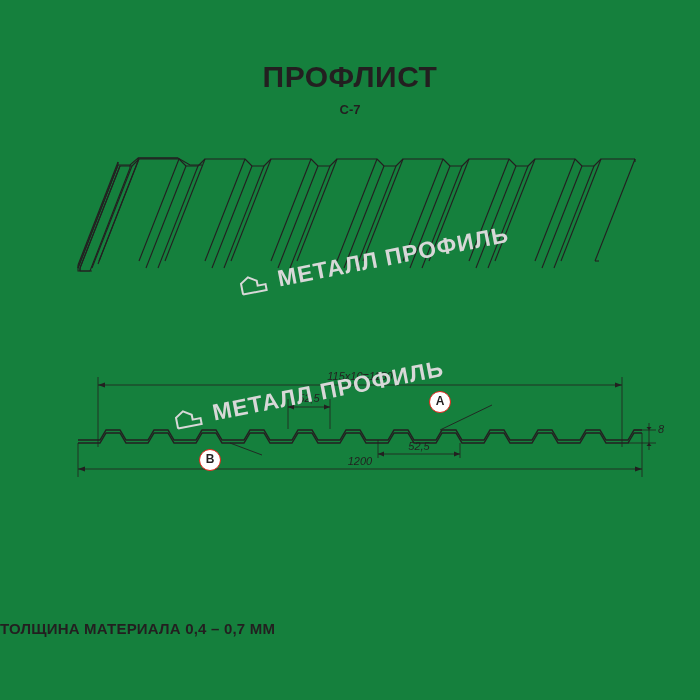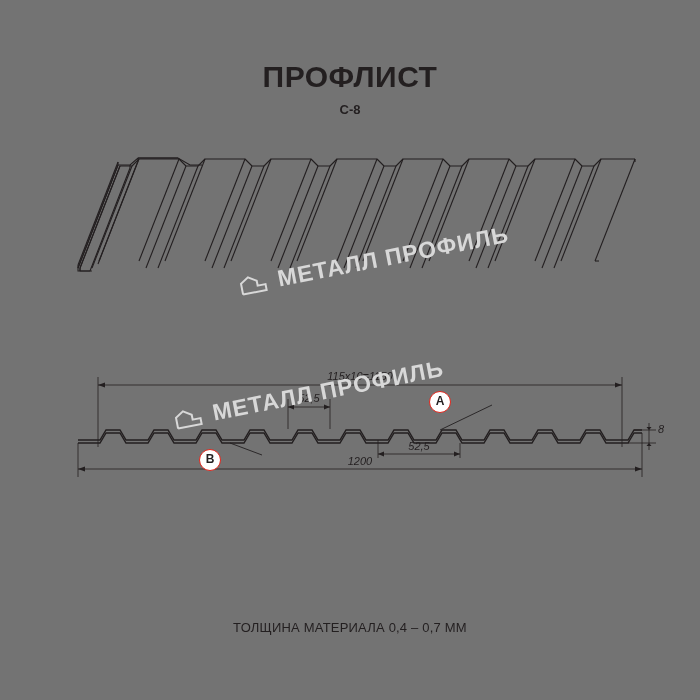--- a/index.html
+++ b/index.html
@@ -8,21 +8,21 @@
     width: 700px; height: 700px;
     background: #ffffff;
     font-family: "Liberation Sans", sans-serif;
     color: #231f20;
     overflow: hidden;
   }
   #page {
     position: relative;
     width: 700px;
     height: 700px;
-    background: #737373;
+    background: #15803d;
   }
 
   
   .title {
     position: absolute;
     top: 60px;
     left: 0;
     width: 700px;
     text-align: center;
     font-size: 30px;
@@ -38,23 +38,23 @@
     text-align: center;
     font-size: 13px;
     font-weight: bold;
     color: #231f20;
   }
   .footnote {
     position: absolute;
     top: 620px;
     left: 0;
     width: 700px;
-    text-align: center;
-    font-size: 13px;
-    font-weight: normal;
+    text-align: left;
+    font-size: 15px;
+    font-weight: bold;
     letter-spacing: 0.2px;
     color: #231f20;
   }
 
   
   .iso-wrap {
     position: absolute;
     left: 60px;
     top: 140px;
     width: 580px;
@@ -104,21 +104,21 @@
   }
   .badge-a { left: 429px; top: 391px; }
   .badge-b { left: 199px; top: 449px; }
 </style>
 </head>
 <body>
 
 <div id="page">
 
   <div class="title">ПРОФЛИСТ</div>
-  <div class="subtitle">С-8</div>
+  <div class="subtitle">С-7</div>
 
   <div class="iso-wrap">
     <svg width="580" height="170" viewBox="0 0 580 170">
       <g fill="none" stroke="#231f20" stroke-width="1.1" stroke-linejoin="miter">
 
         <path d="M18 125 L58 22"></path>
         <path d="M18 125 L18 128"></path>
 
         <path d="M18 128 L58 25 L70 25 L78 18 L118 18"></path>
         <path d="M58 22 L58 25"></path>

